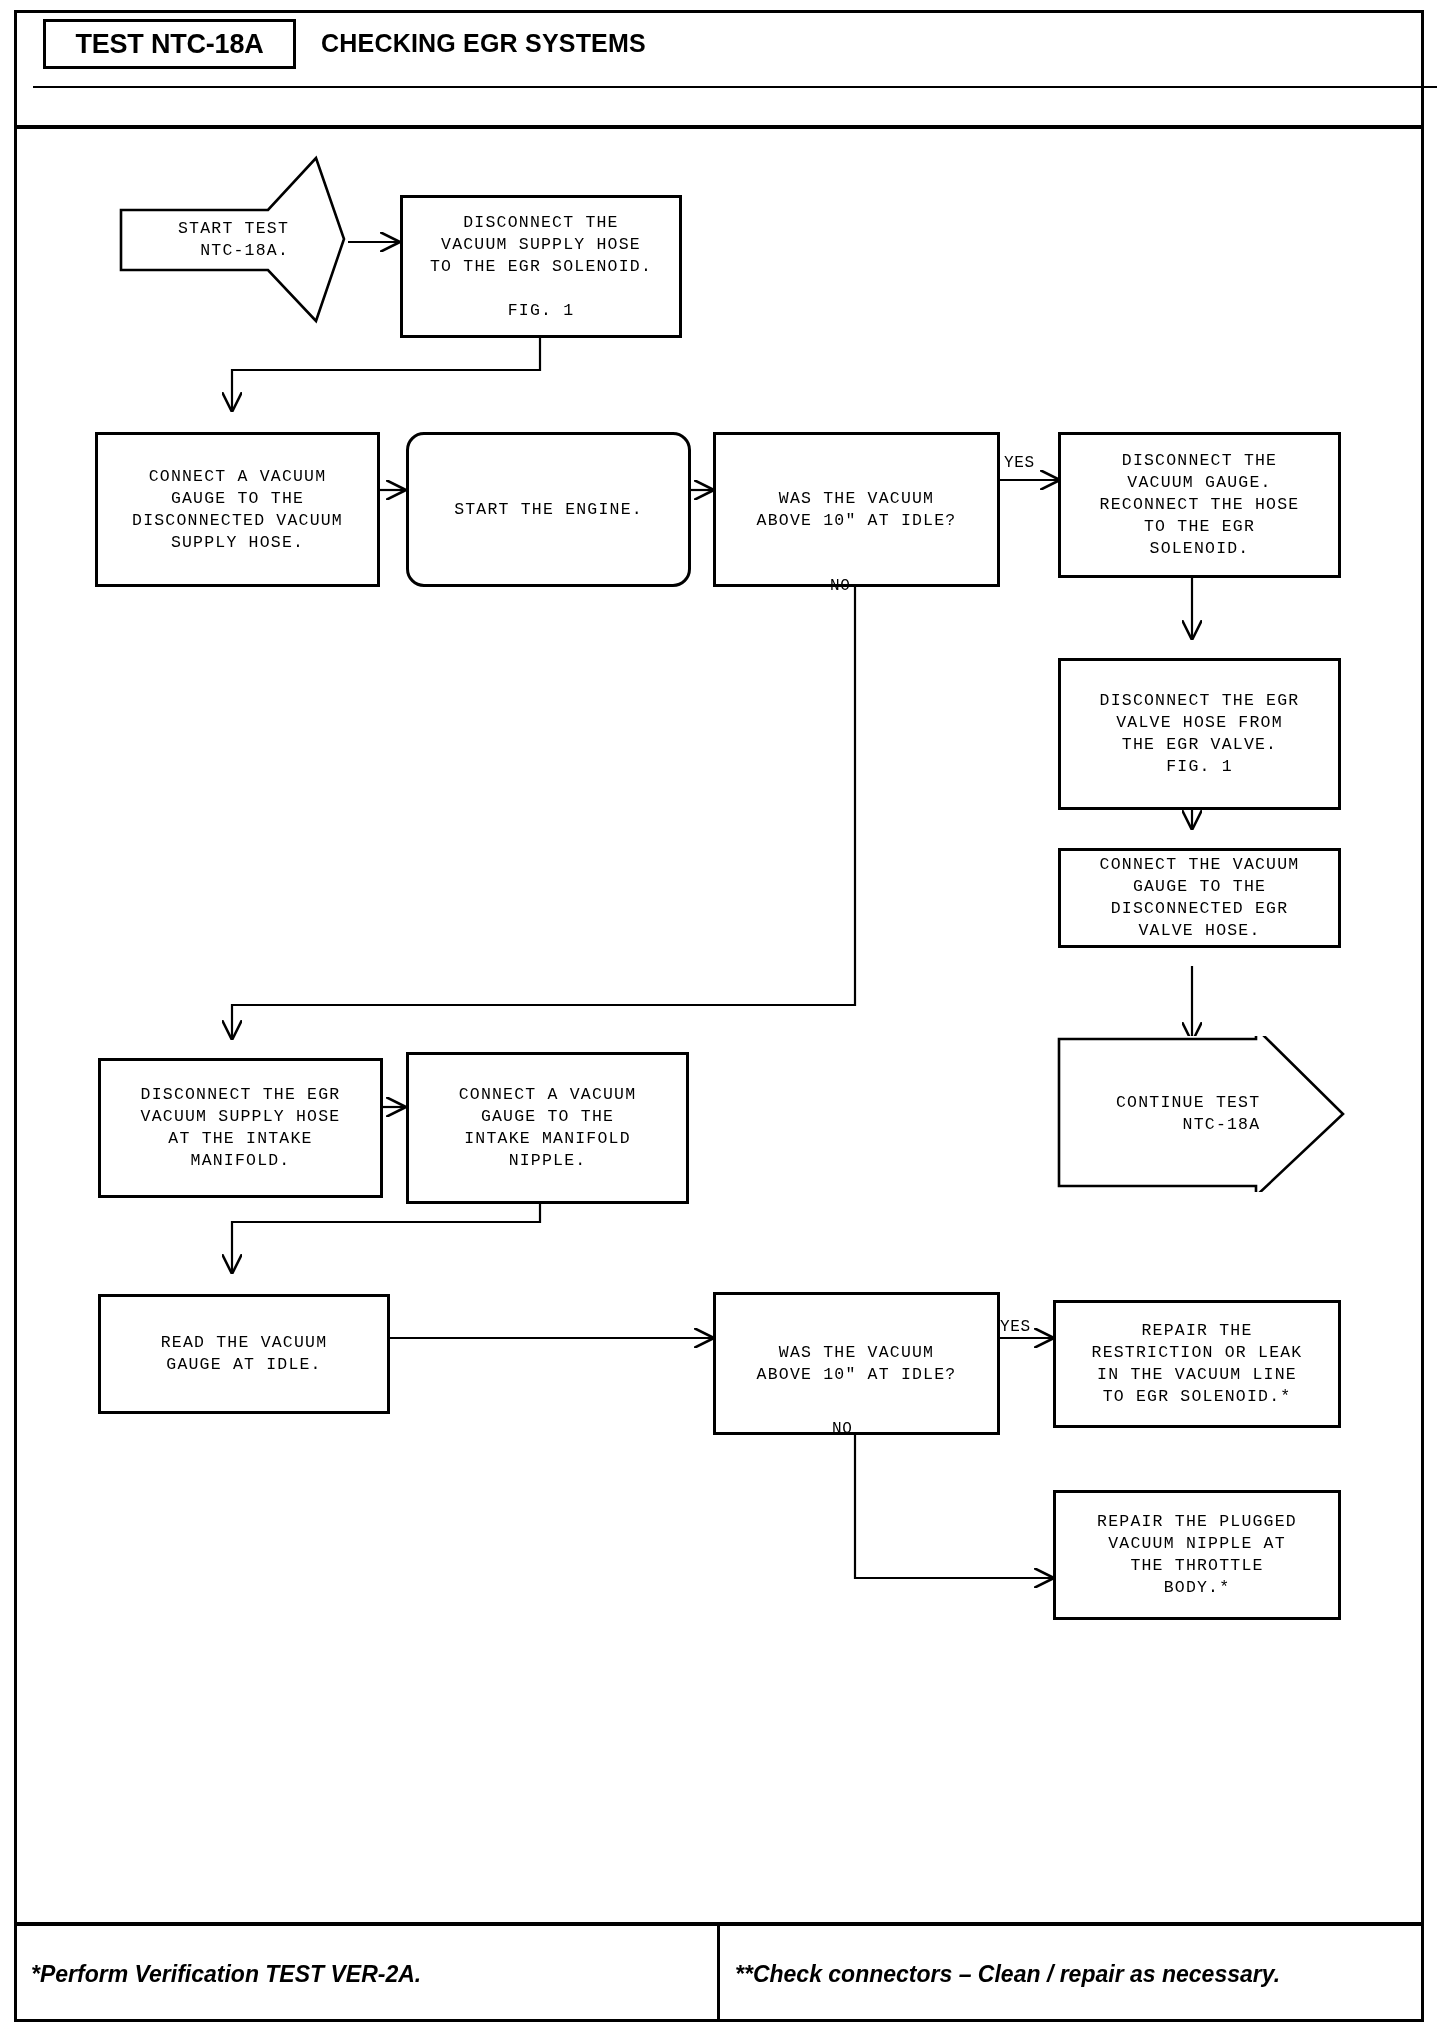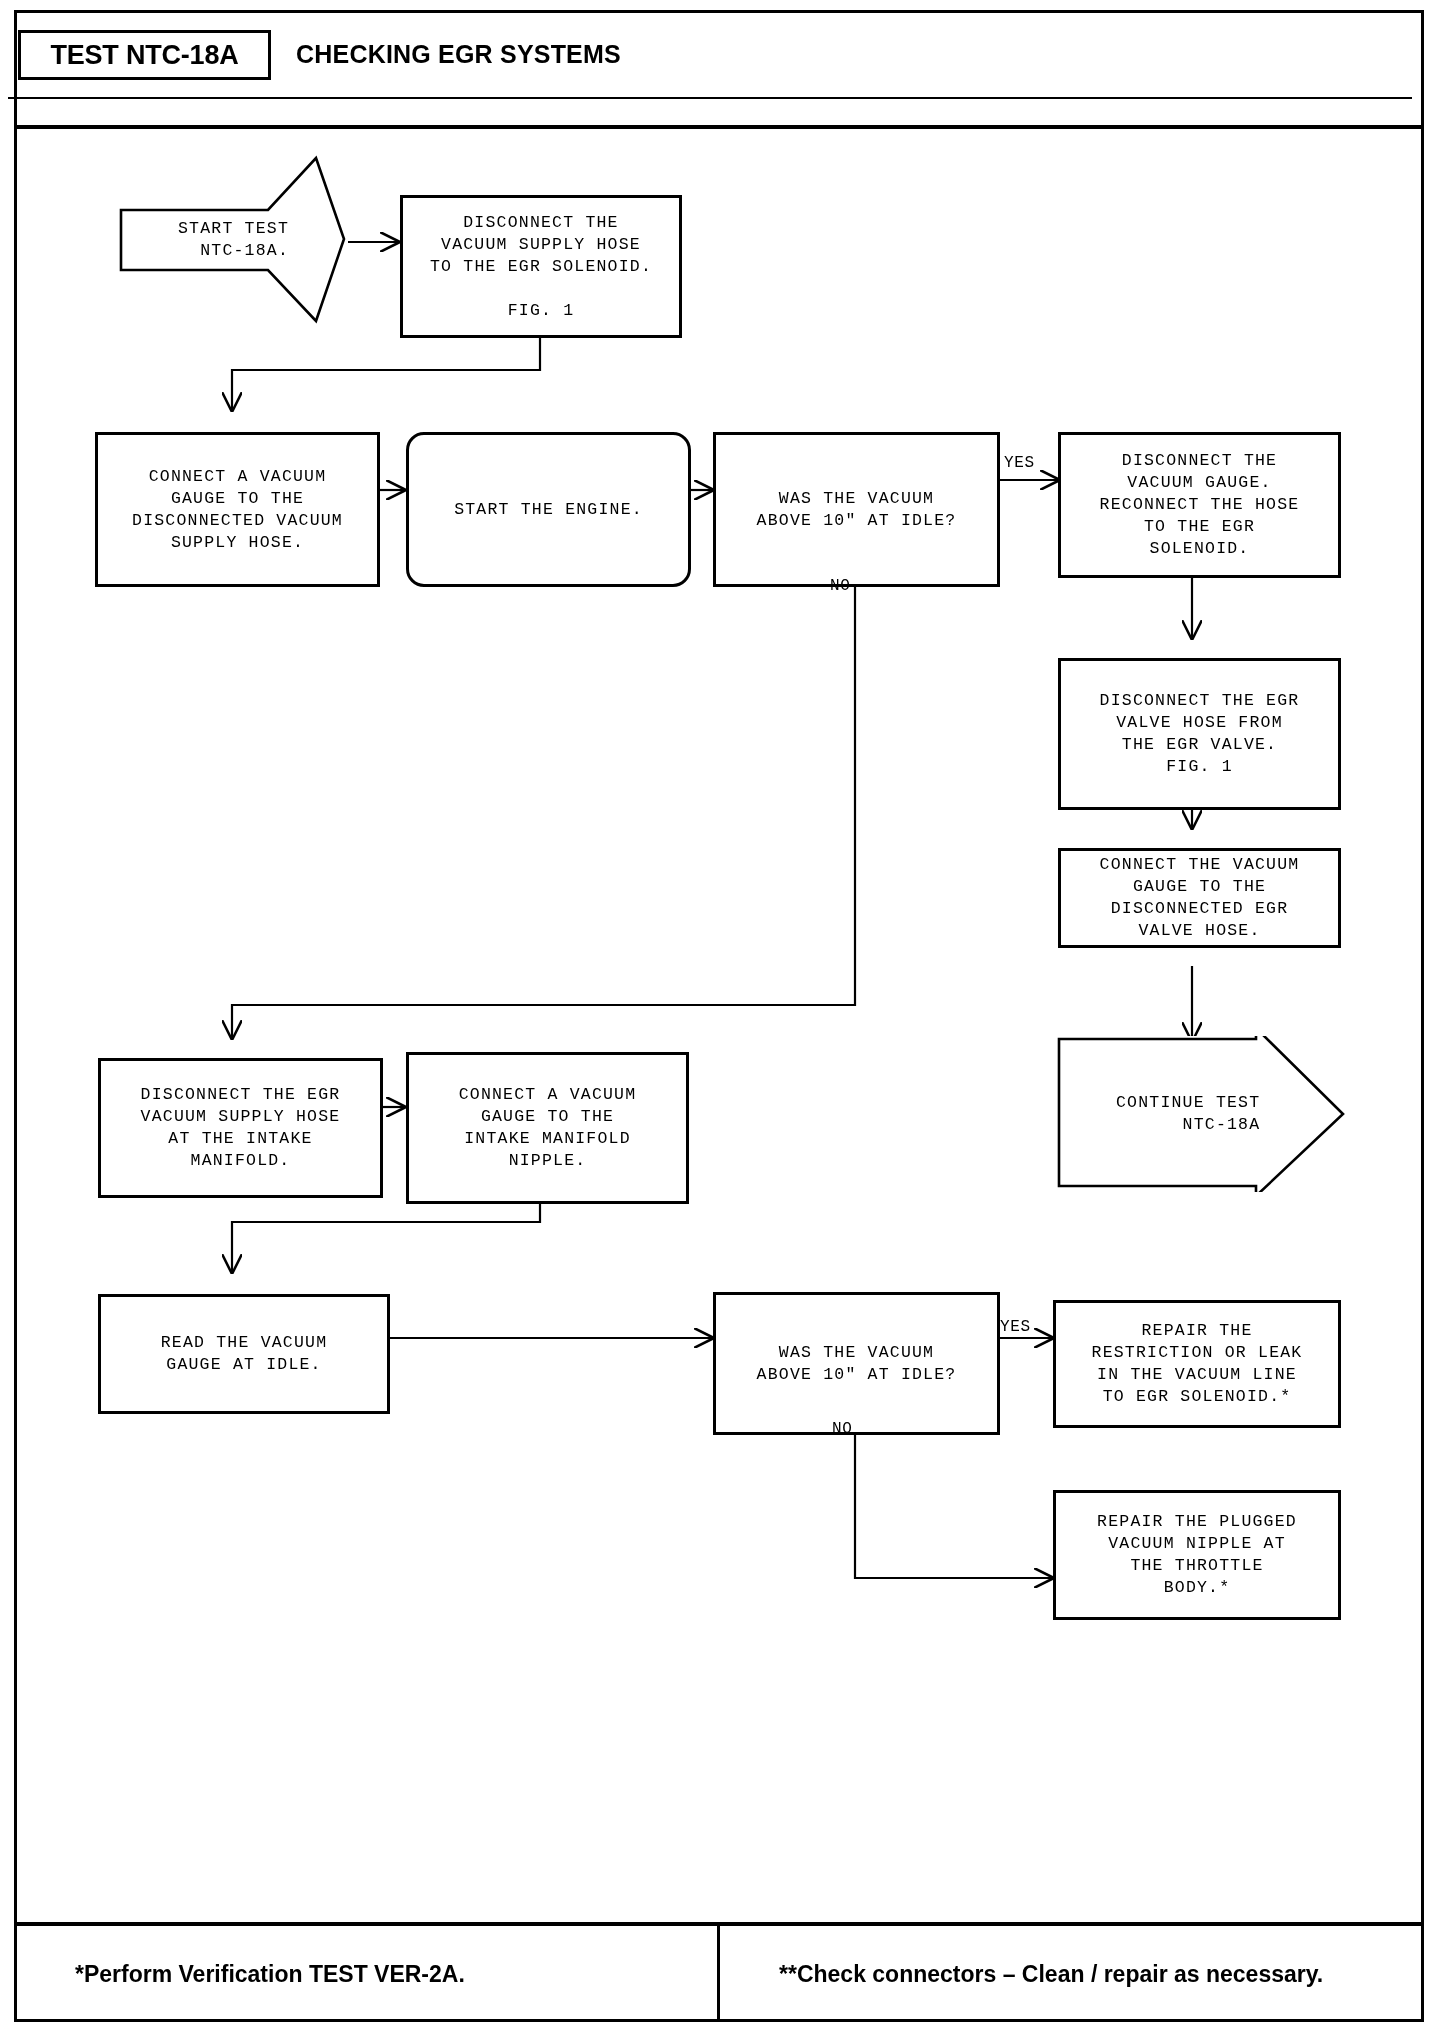--- a/index.html
+++ b/index.html
@@ -27,26 +27,25 @@
     top: 10px;
     width: 1410px;
     height: 2012px;
     border: 3px solid #000;
     box-sizing: border-box;
   }
 
   
   .header-band {
     position: absolute;
-    left: 8px;
+    left: 33px;
     top: 13px;
     width: 1404px;
     height: 112px;
     box-sizing: border-box;
-    margin-top: 11px;
   }
   .test-id-box {
     position: absolute;
     left: 10px;
     top: 6px;
     width: 253px;
     height: 50px;
     border: 3px solid #000;
     box-sizing: border-box;
     display: flex;
@@ -177,22 +176,22 @@
   .footer-cell {
     position: absolute;
     top: 6px;
     height: 84px;
     display: flex;
     align-items: center;
   }
   .footer-cell .txt {
     font-size: 23px;
     font-weight: bold;
-    white-space: nowrap;
-    margin-left: 44px;
+    font-style: italic;
+    white-space: nowrap;
   }
   .footer-left  { left: 14px; }
   .footer-divider {
     position: absolute;
     left: 700px;
     top: 0px;
     width: 0;
     height: 95px;
     border-left: 3px solid #000;
   }

